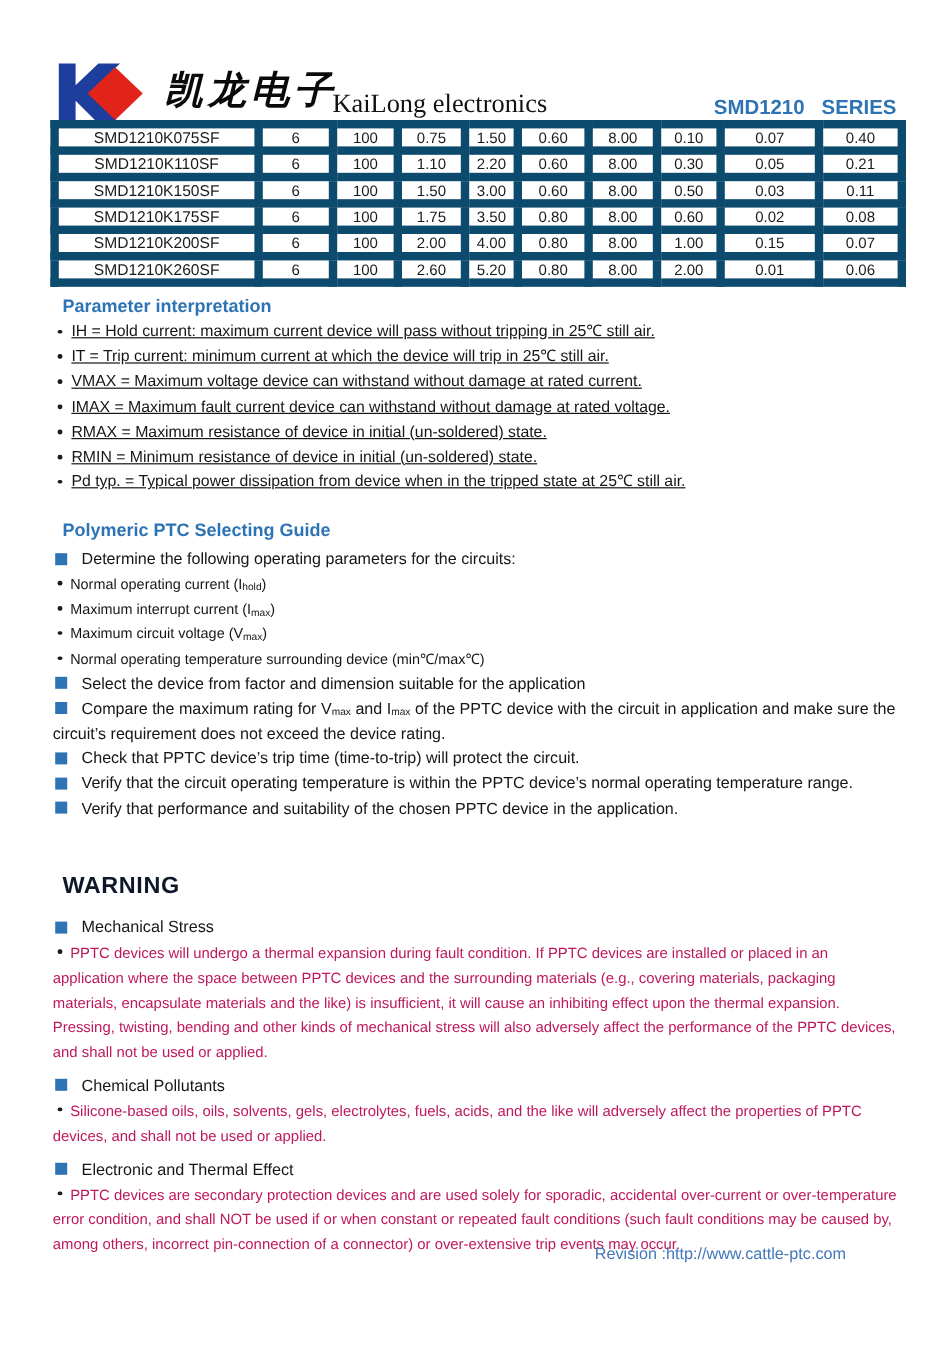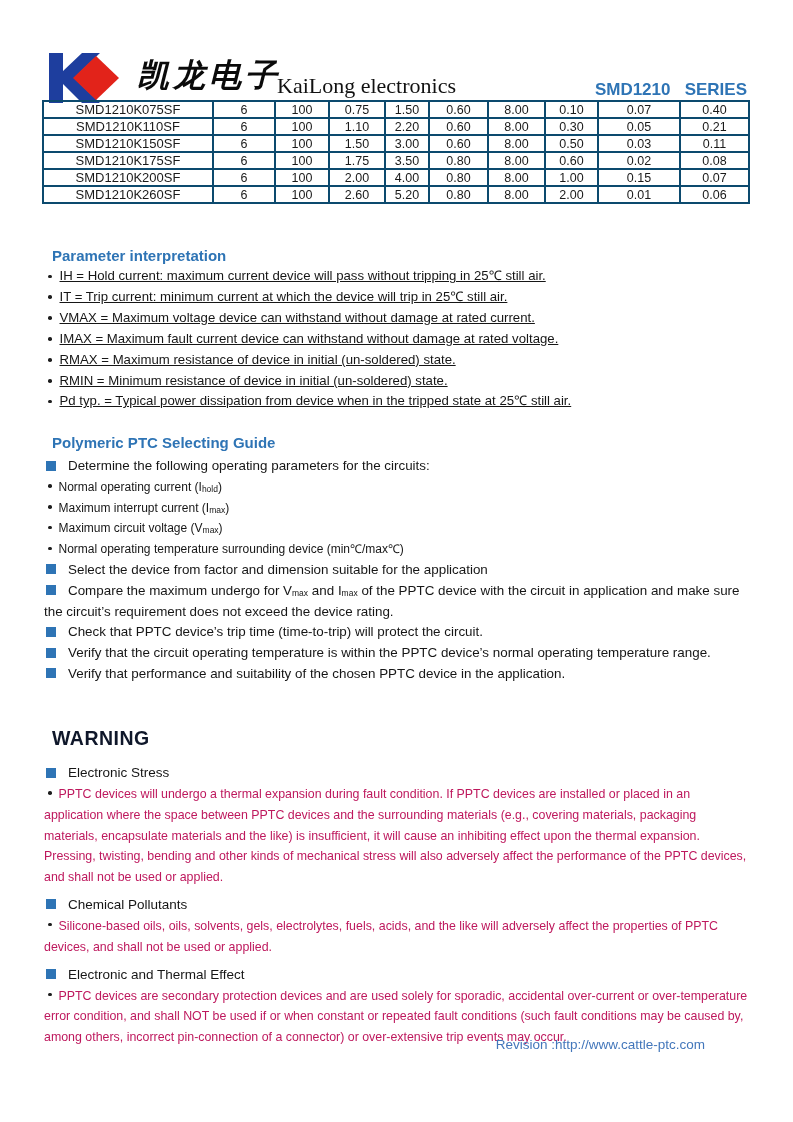--- a/index.html
+++ b/index.html
@@ -27,21 +27,21 @@
     color:#2e74b5; font-weight:bold; font-size:17px; white-space:pre;
   }
 
   
   .spec-table {
     position:absolute; top:100px; left:42px;
     border-collapse:collapse; table-layout:fixed; width:706px;
     font-size:12.5px; color:#1a1a1a;
   }
   .spec-table td {
-    border:2px solid #0c4a6e; text-align:center; vertical-align:middle;
+    border:7px solid #0c4a6e; text-align:center; vertical-align:middle;
     height:16px; padding:0; overflow:hidden; white-space:nowrap;
   }
   .spec-table td.part { font-size:13px; }
 
   
   .sec { position:absolute; left:44px; width:708px; }
   .sec-title { color:#2e74b5; font-weight:bold; font-size:15px; margin-left:8px; }
   .line { line-height:20.9px; font-size:13.2px; display:flex; align-items:flex-start;text-decoration:underline; }
   .dot {
     flex:0 0 auto; width:3.5px; height:3.5px; border-radius:50%;
@@ -242,41 +242,41 @@
 
     <div class="g-line g-dot">
       <span class="dot-inline"></span><span>Normal operating temperature surrounding device (min℃/max℃)</span>
     </div>
 
     <div class="g-line g-square">
       <span class="sq"></span><span>Select the device from factor and dimension suitable for the application</span>
     </div>
 
     <div class="g-line g-square">
-      <span class="sq"></span><span><span>Compare the maximum undergo for V</span><sub>max</sub><span> and I</span><sub>max</sub><span> of the PPTC device with the circuit in application and make sure the circuit’s requirement does not exceed the device rating.</span></span>
+      <span class="sq"></span><span><span>Compare the maximum rating for V</span><sub>max</sub><span> and I</span><sub>max</sub><span> of the PPTC device with the circuit in application and make sure the circuit’s requirement does not exceed the device rating.</span></span>
     </div>
 
     <div class="g-line g-square">
       <span class="sq"></span><span>Check that PPTC device’s trip time (time-to-trip) will protect the circuit.</span>
     </div>
 
     <div class="g-line g-square">
       <span class="sq"></span><span>Verify that the circuit operating temperature is within the PPTC device’s normal operating temperature range.</span>
     </div>
 
     <div class="g-line g-square">
       <span class="sq"></span><span>Verify that performance and suitability of the chosen PPTC device in the application.</span>
     </div>
   </div>
 
   <div class="sec" id="warning" style="top:727px">
     <div class="warn-title">WARNING</div>
 
     <div class="warn-head">
-      <span class="sq"></span><span>Electronic Stress</span>
+      <span class="sq"></span><span>Mechanical Stress</span>
     </div>
     <div class="warn-body">
       <span class="dot-inline"></span><span>PPTC devices will undergo a thermal expansion during fault condition. If PPTC devices are installed or placed in an application where the space between PPTC devices and the surrounding materials (e.g., covering materials, packaging materials, encapsulate materials and the like) is insufficient, it will cause an inhibiting effect upon the thermal expansion. Pressing, twisting, bending and other kinds of mechanical stress will also adversely affect the performance of the PPTC devices, and shall not be used or applied.</span>
     </div>
 
     <div class="warn-head">
       <span class="sq"></span><span>Chemical Pollutants</span>
     </div>
     <div class="warn-body">
       <span class="dot-inline"></span><span>Silicone-based oils, oils, solvents, gels, electrolytes, fuels, acids, and the like will adversely affect the properties of PPTC devices, and shall not be used or applied.</span>

